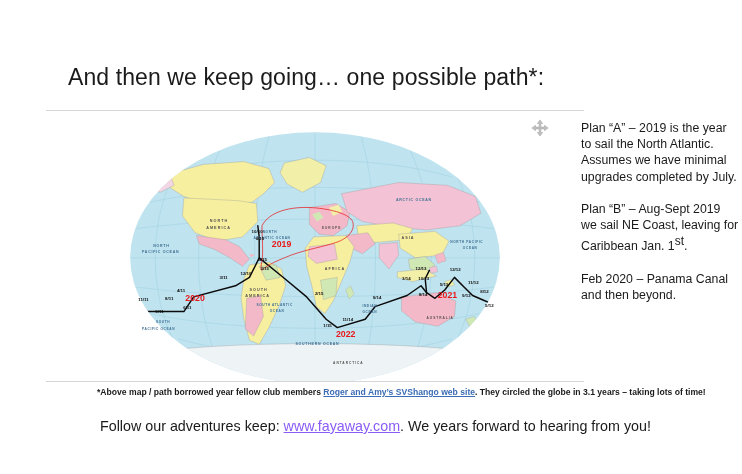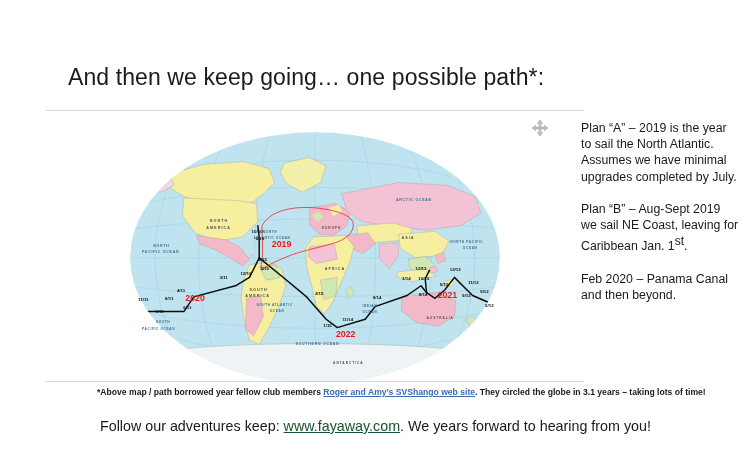--- a/index.html
+++ b/index.html
@@ -45,21 +45,21 @@
     position:absolute;left:97px;top:386px;width:640px;
     font-size:8.6px;line-height:12px;color:#1a1a1a;font-weight:600;
     white-space:nowrap;
   }
   .footnote .lnk{color:#3b6cb5;font-weight:600;}
 
   .closing{
     position:absolute;left:100px;top:418px;
     font-size:14.3px;color:#1a1a1a;white-space:nowrap;
   }
-  .closing .lnk{color:#14532d;text-decoration:underline;}
+  .closing .lnk{color:#8b5cf6;text-decoration:underline;}
 
   
   .oc{font-family:"Liberation Sans",sans-serif;fill:#3f6f93;
       font-size:5.1px;letter-spacing:1.05px;font-weight:700;}
   .oc2{font-family:"Liberation Sans",sans-serif;fill:#3f6f93;
       font-size:4.6px;letter-spacing:0.9px;font-weight:700;}
   .cont{font-family:"Liberation Sans",sans-serif;fill:#55514e;
       font-size:5.4px;letter-spacing:1.5px;font-weight:700;}
   .cont-sm{font-family:"Liberation Sans",sans-serif;fill:#55514e;
       font-size:4.6px;letter-spacing:1.4px;font-weight:700;}

